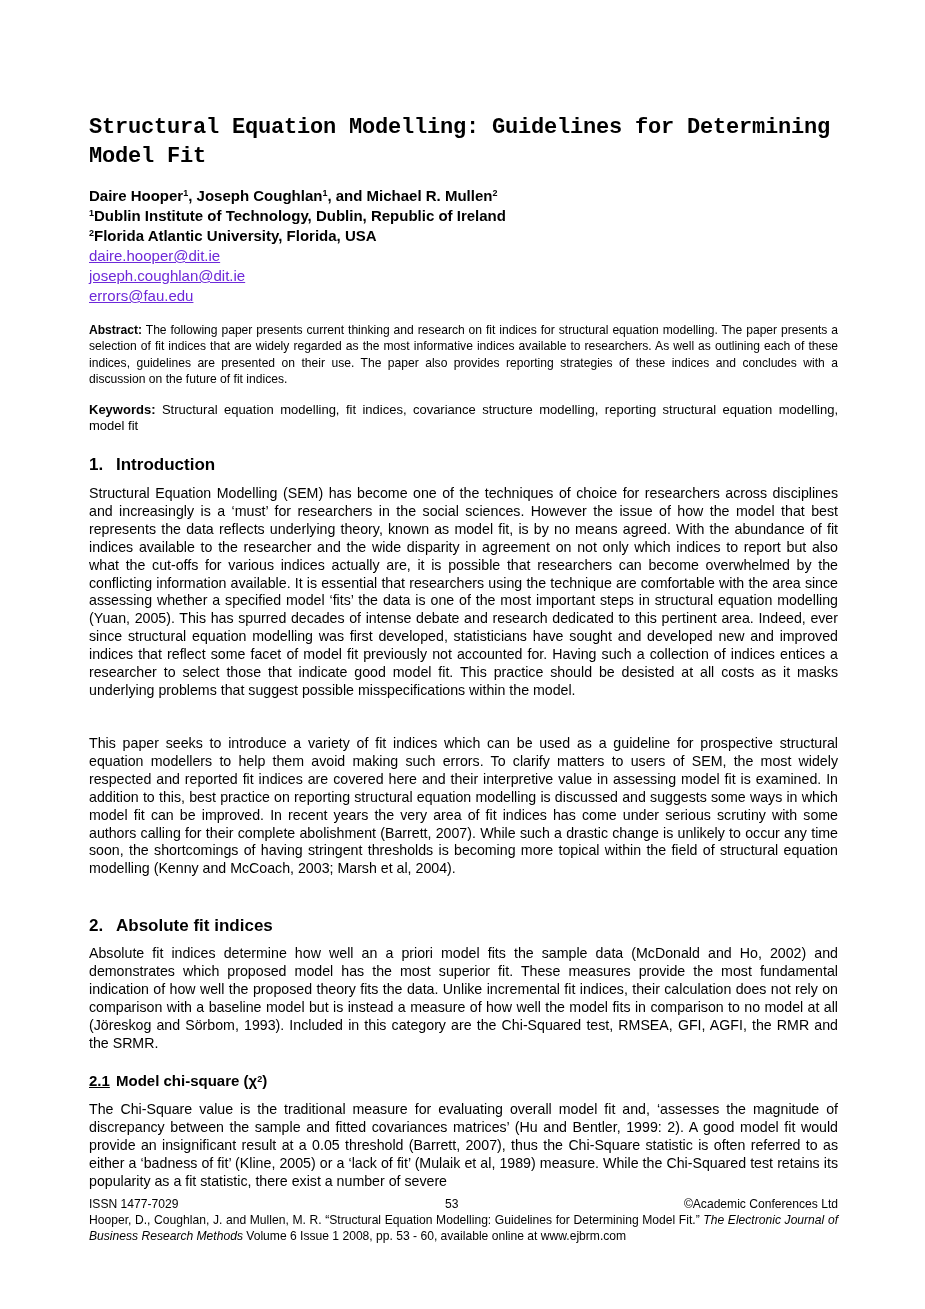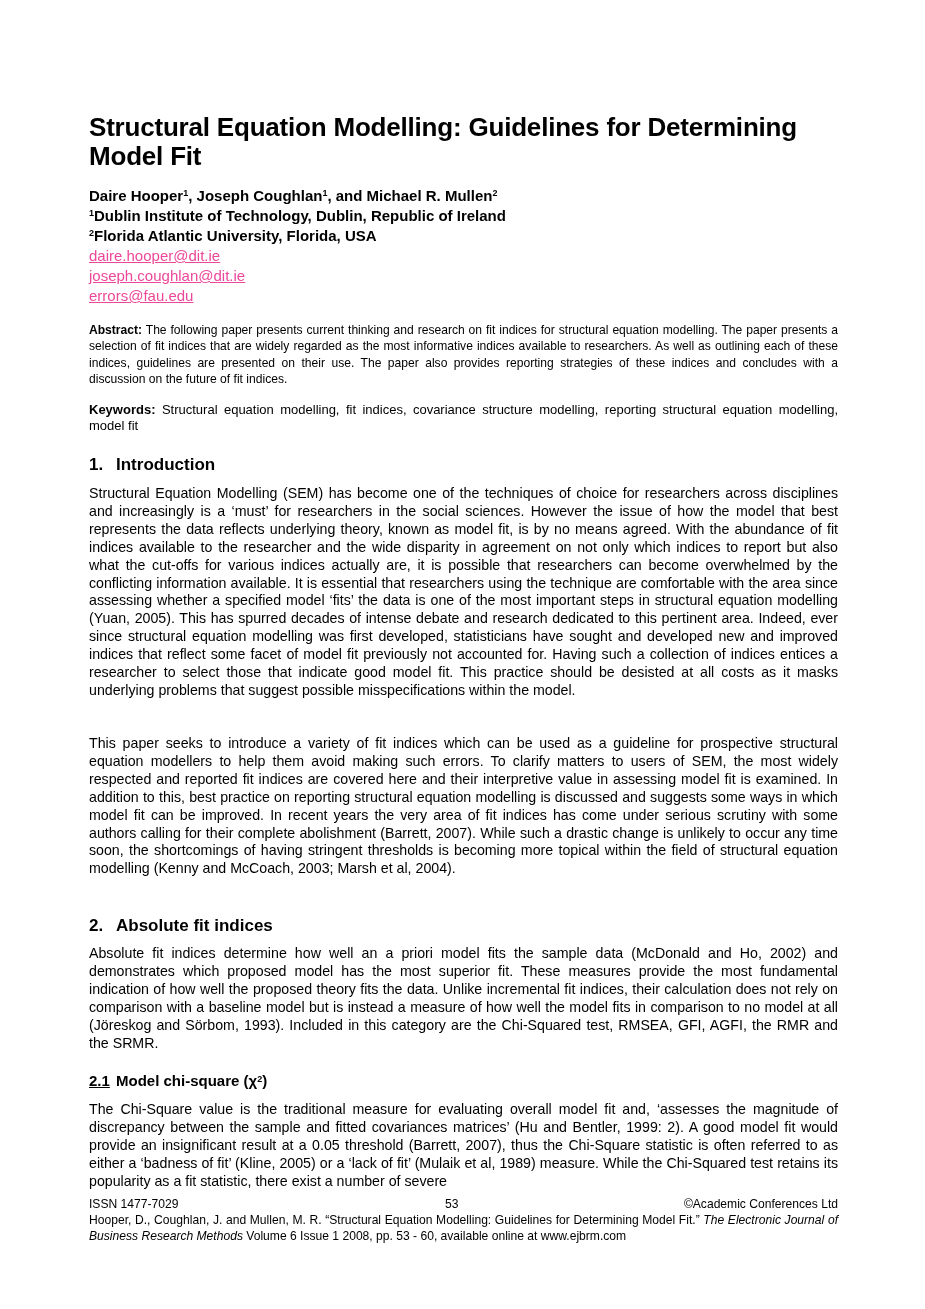--- a/index.html
+++ b/index.html
@@ -1,25 +1,25 @@
 <!DOCTYPE html>
 <html><head>
 <meta charset="utf-8">
 <style>
   html, body { margin: 0; padding: 0; background: #ffffff; }
   body { width: 925px; height: 1309px; position: relative; overflow: hidden;
          font-family: "Liberation Sans", sans-serif; color: #000; }
   .page { position: absolute; left: 89px; top: 0; width: 749px; }
   .title { position: absolute; top: 113px; left: 0; width: 749px;
-           font-size: 26px; font-weight: bold; line-height: 29px; letter-spacing: -0.2px; }
+           font-size: 22px; font-weight: bold; line-height: 29px; letter-spacing: -0.2px; font-family: Liberation Mono, monospace; }
   .authors { position: absolute; top: 186px; left: 0; font-size: 15px; font-weight: bold; line-height: 20px; }
   .authors sup { font-size: 9px; vertical-align: top; position: relative; top: -3px; }
   .aff { font-size: 15px; font-weight: bold; line-height: 20px; }
   .aff sup { font-size: 9px; vertical-align: top; position: relative; top: -3px; }
-  .email { display: block; color: #ec4899; text-decoration: underline; font-size: 15px; line-height: 20px; font-weight: normal; }
+  .email { display: block; color: #6d28d9; text-decoration: underline; font-size: 15px; line-height: 20px; font-weight: normal; }
   .abstract { position: absolute; top: 322px; left: 0; width: 749px; font-size: 12.1px; line-height: 16.3px; text-align: justify; }
   .keywords { position: absolute; top: 402px; left: 0; width: 749px; font-size: 13px; line-height: 16.3px; text-align: justify; }
   .h1 { position: absolute; left: 0; font-size: 17px; font-weight: bold; line-height: 22px; }
   .h1 .num { display: inline-block; width: 27px; }
   .h2 { position: absolute; left: 0; font-size: 15px; font-weight: bold; line-height: 20px; }
   .h2 .num { display: inline-block; width: 27px; text-decoration: underline; }
   .h2 sup { font-size: 9px; vertical-align: top; position: relative; top: -2px; }
   .para { position: absolute; left: 0; width: 749px; font-size: 14.2px; line-height: 17.9px; text-align: justify; }
   .footer-line { position: absolute; top: 1196px; left: 0; width: 749px; font-size: 12.1px; line-height: 16px; }
   .footer-line .left { position: absolute; left: 0; }

